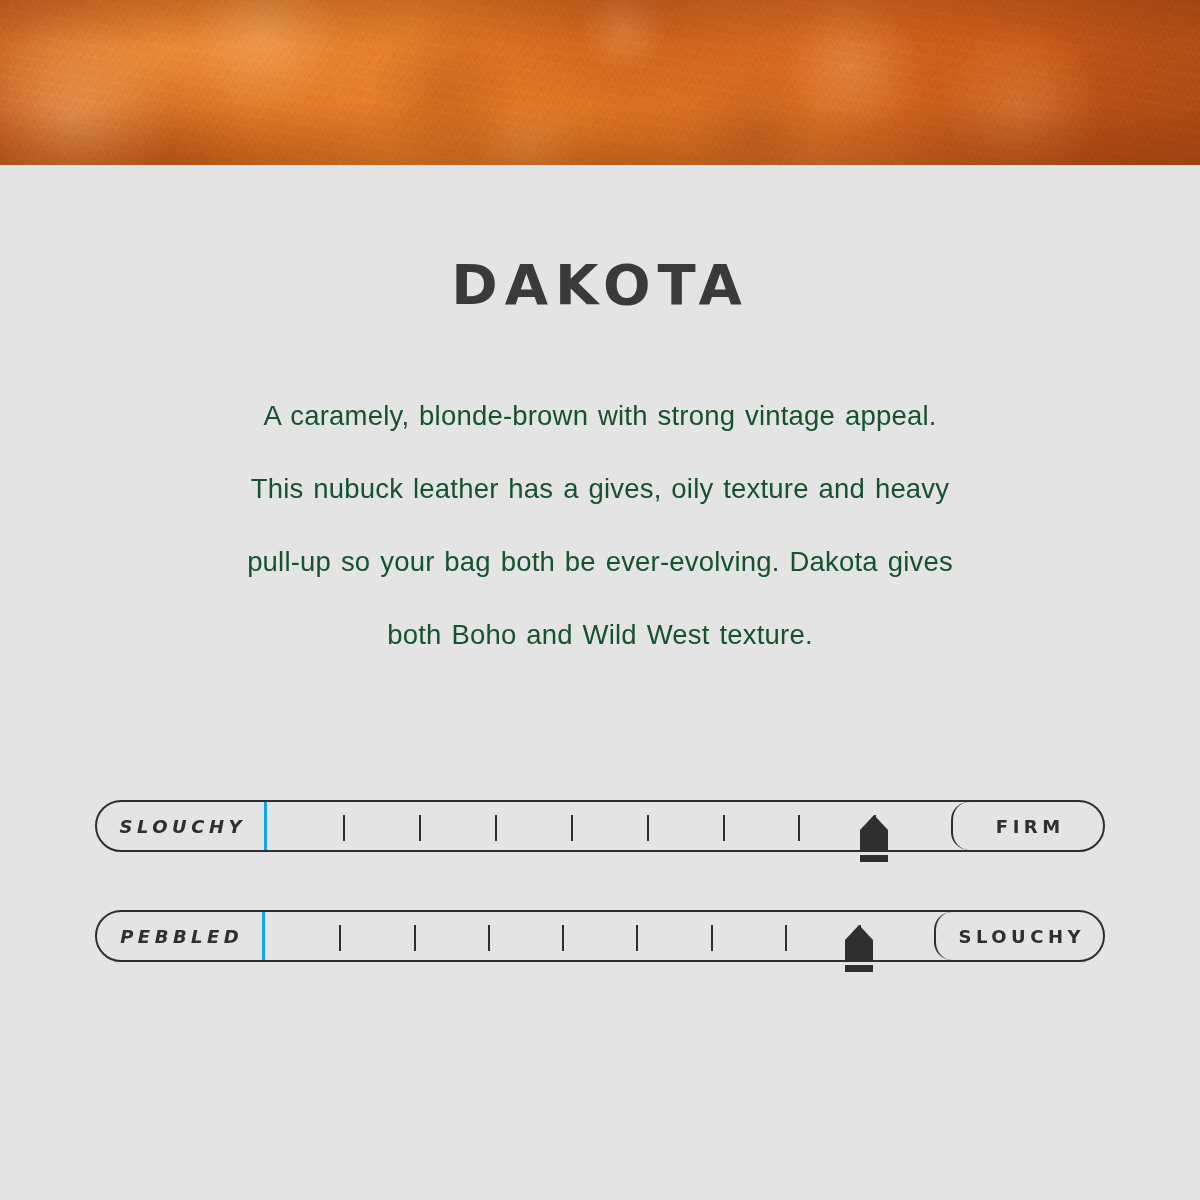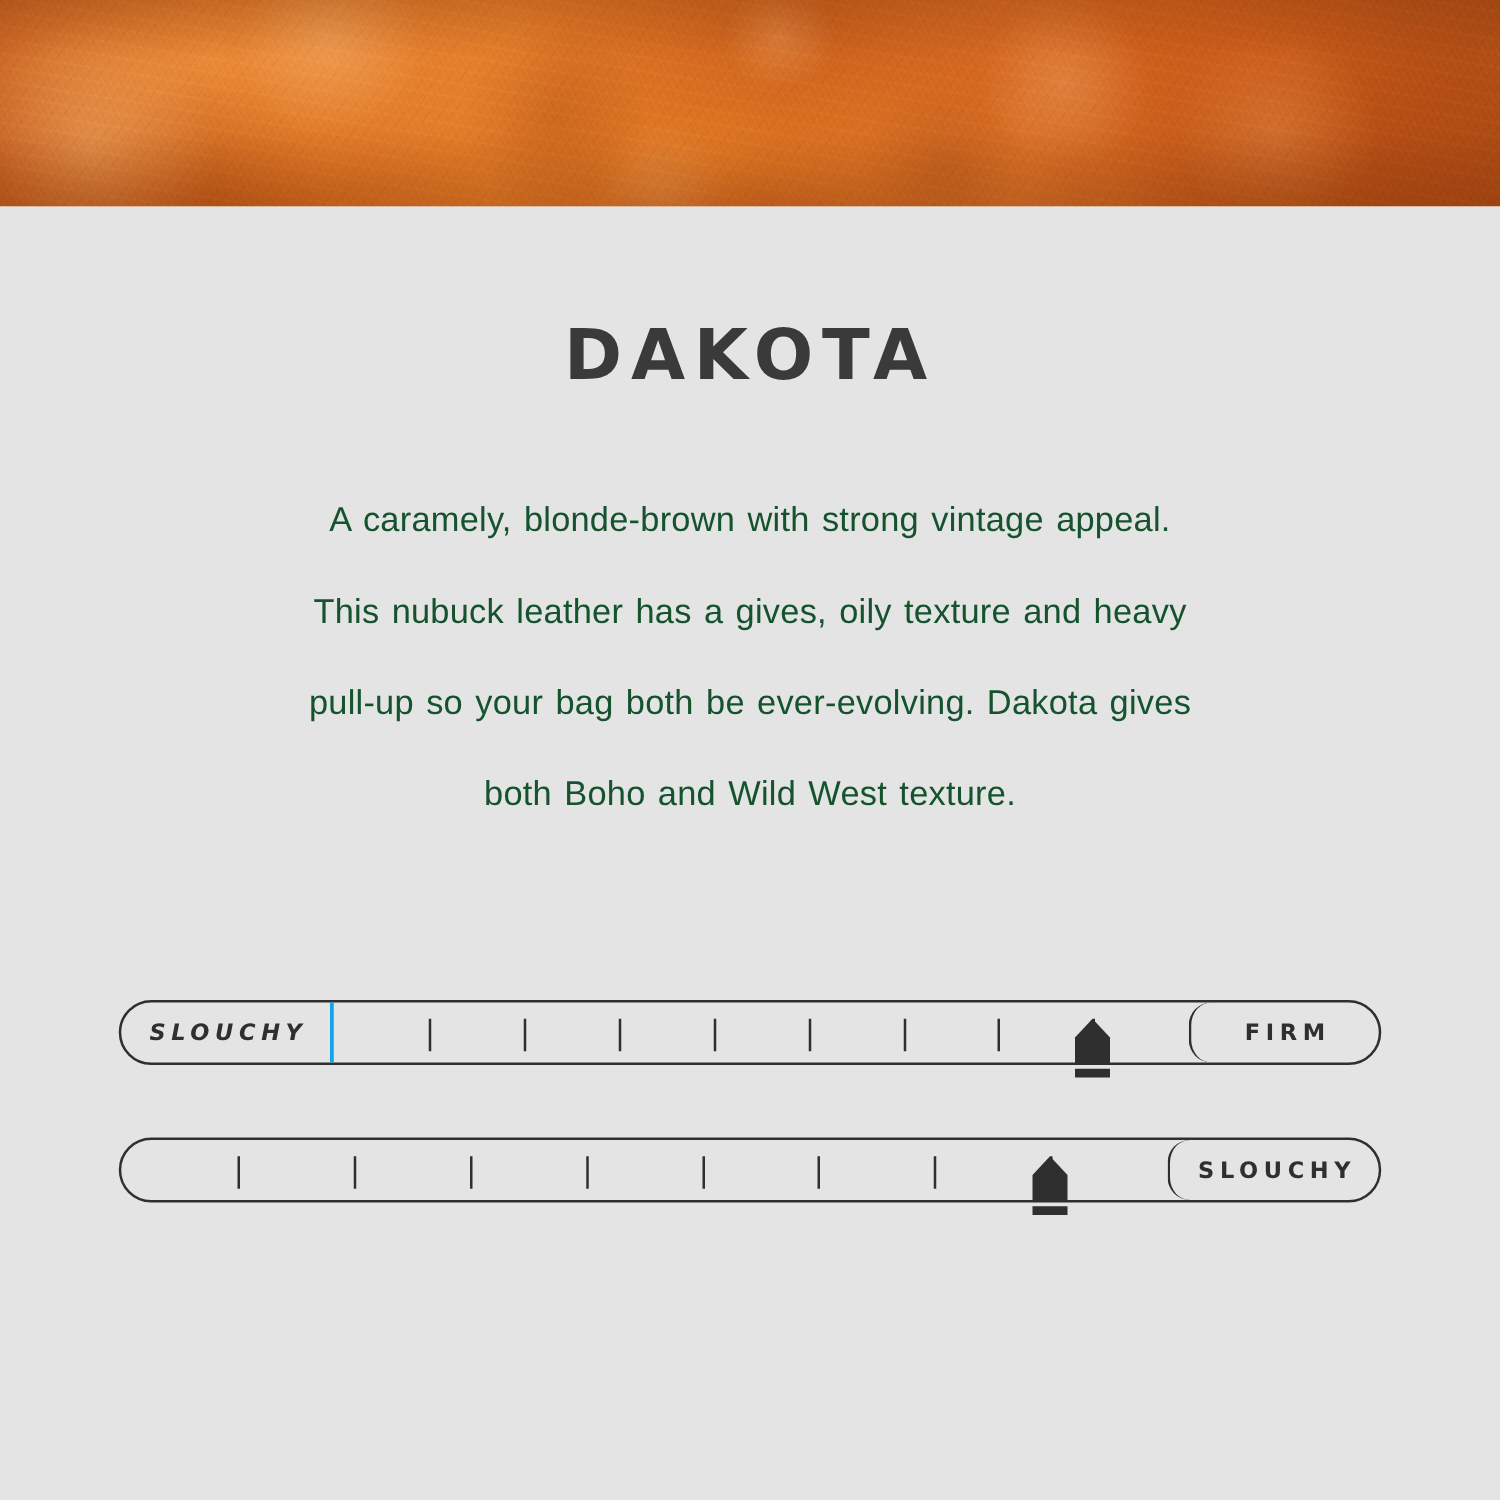--- a/index.html
+++ b/index.html
@@ -225,20 +225,23 @@
           </div>
         </div>
         <div class="slider-cap right">
           <span class="cap-text">FIRM</span>
         </div>
       </div>
     </div>
 
     <div class="slider-row">
       <div class="slider-track">
+        <div class="slider-cap left">
+          <span class="cap-text">PEBBLED</span>
+        </div>
         <div class="slider-mid">
           <div class="tick" style="left:11.1%"></div>
           <div class="tick" style="left:22.2%"></div>
           <div class="tick" style="left:33.3%"></div>
           <div class="tick" style="left:44.4%"></div>
           <div class="tick" style="left:55.5%"></div>
           <div class="tick" style="left:66.6%"></div>
           <div class="tick" style="left:77.7%"></div>
           <div class="tick" style="left:88.8%"></div>
           <div class="marker" style="left:88.8%">

